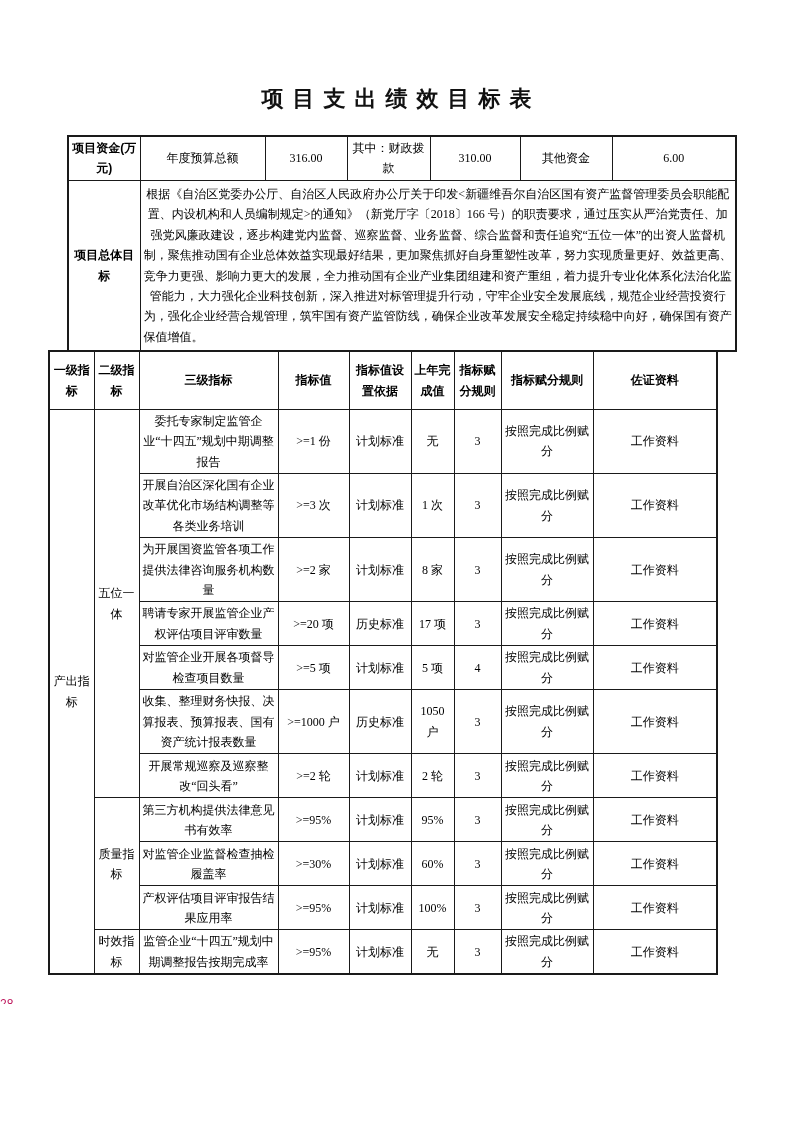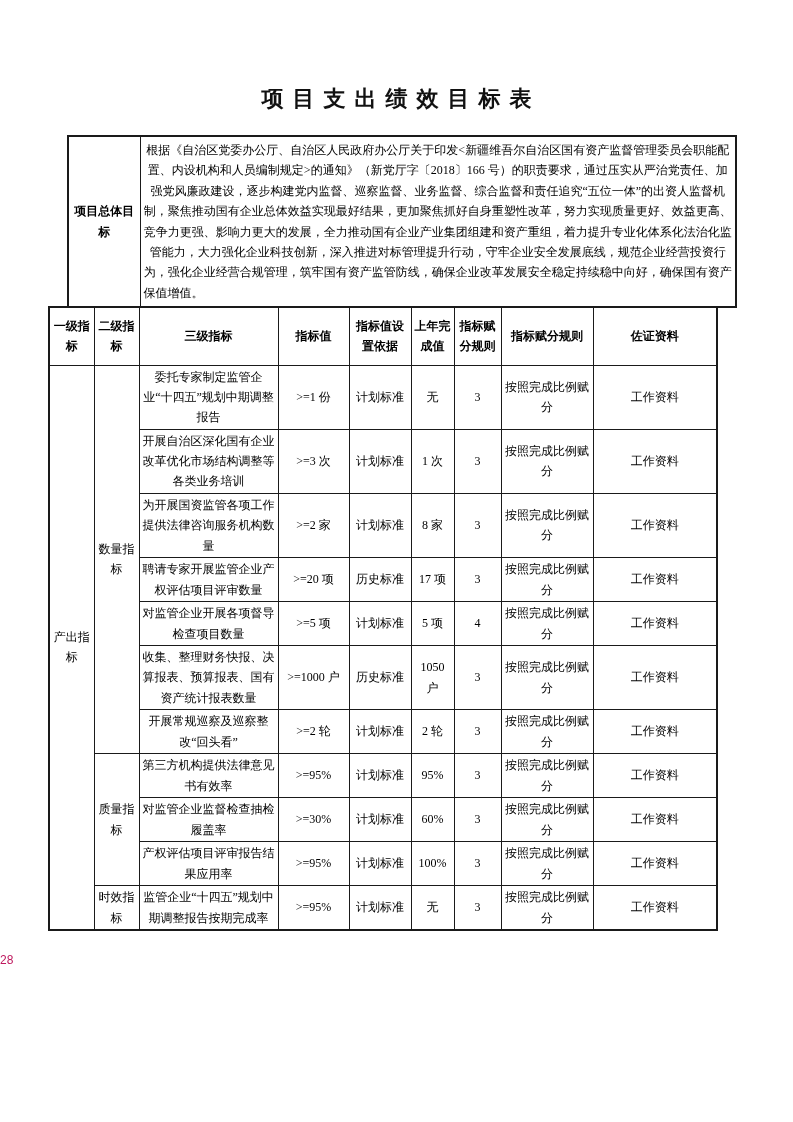--- a/index.html
+++ b/index.html
@@ -85,20 +85,29 @@
     <colgroup>
       <col style="width:72px">
         <col style="width:125px">
         <col style="width:82px">
       <col style="width:83px">
         <col style="width:90px">
         <col style="width:92px">
         <col style="width:124px">
     </colgroup>
     <tbody>
+      <tr class="h43">
+        <td class="lbl">项目资金(万元)</td>
+        <td>年度预算总额</td>
+        <td>316.00</td>
+        <td>其中：财政拨款</td>
+        <td>310.00</td>
+        <td>其他资金</td>
+        <td>6.00</td>
+      </tr>
       <tr class="h171">
         <td class="lbl">项目总体目标</td>
         <td colspan="6" class="goal">根据《自治区党委办公厅、自治区人民政府办公厅关于印发&lt;新疆维吾尔自治区国有资产监督管理委员会职能配置、内设机构和人员编制规定&gt;的通知》（新党厅字〔2018〕166 号）的职责要求，通过压实从严治党责任、加强党风廉政建设，逐步构建党内监督、巡察监督、业务监督、综合监督和责任追究“五位一体”的出资人监督机制，聚焦推动国有企业总体效益实现最好结果，更加聚焦抓好自身重塑性改革，努力实现质量更好、效益更高、竞争力更强、影响力更大的发展，全力推动国有企业产业集团组建和资产重组，着力提升专业化体系化法治化监管能力，大力强化企业科技创新，深入推进对标管理提升行动，守牢企业安全发展底线，规范企业经营投资行为，强化企业经营合规管理，筑牢国有资产监管防线，确保企业改革发展安全稳定持续稳中向好，确保国有资产保值增值。</td>
       </tr>
     </tbody>
   </table>
 
   <table class="grid ind">
     <colgroup>
       <col style="width:45px">
@@ -119,21 +128,21 @@
         <td class="hdr">指标值</td>
         <td class="hdr">指标值设置依据</td>
         <td class="hdr">上年完成值</td>
         <td class="hdr">指标赋分规则</td>
         <td class="hdr">指标赋分规则</td>
         <td class="hdr">佐证资料</td>
       </tr>
 
       <tr class="rA">
         <td rowspan="11">产出指标</td>
-        <td rowspan="7">数量指标</td>
+        <td rowspan="7">五位一体</td>
         <td>委托专家制定监管企业“十四五”规划中期调整报告</td>
         <td>&gt;=1 份</td>
         <td>计划标准</td>
         <td>无</td>
         <td>3</td>
         <td>按照完成比例赋分</td>
         <td>工作资料</td>
       </tr>
 
       <tr class="rA">

